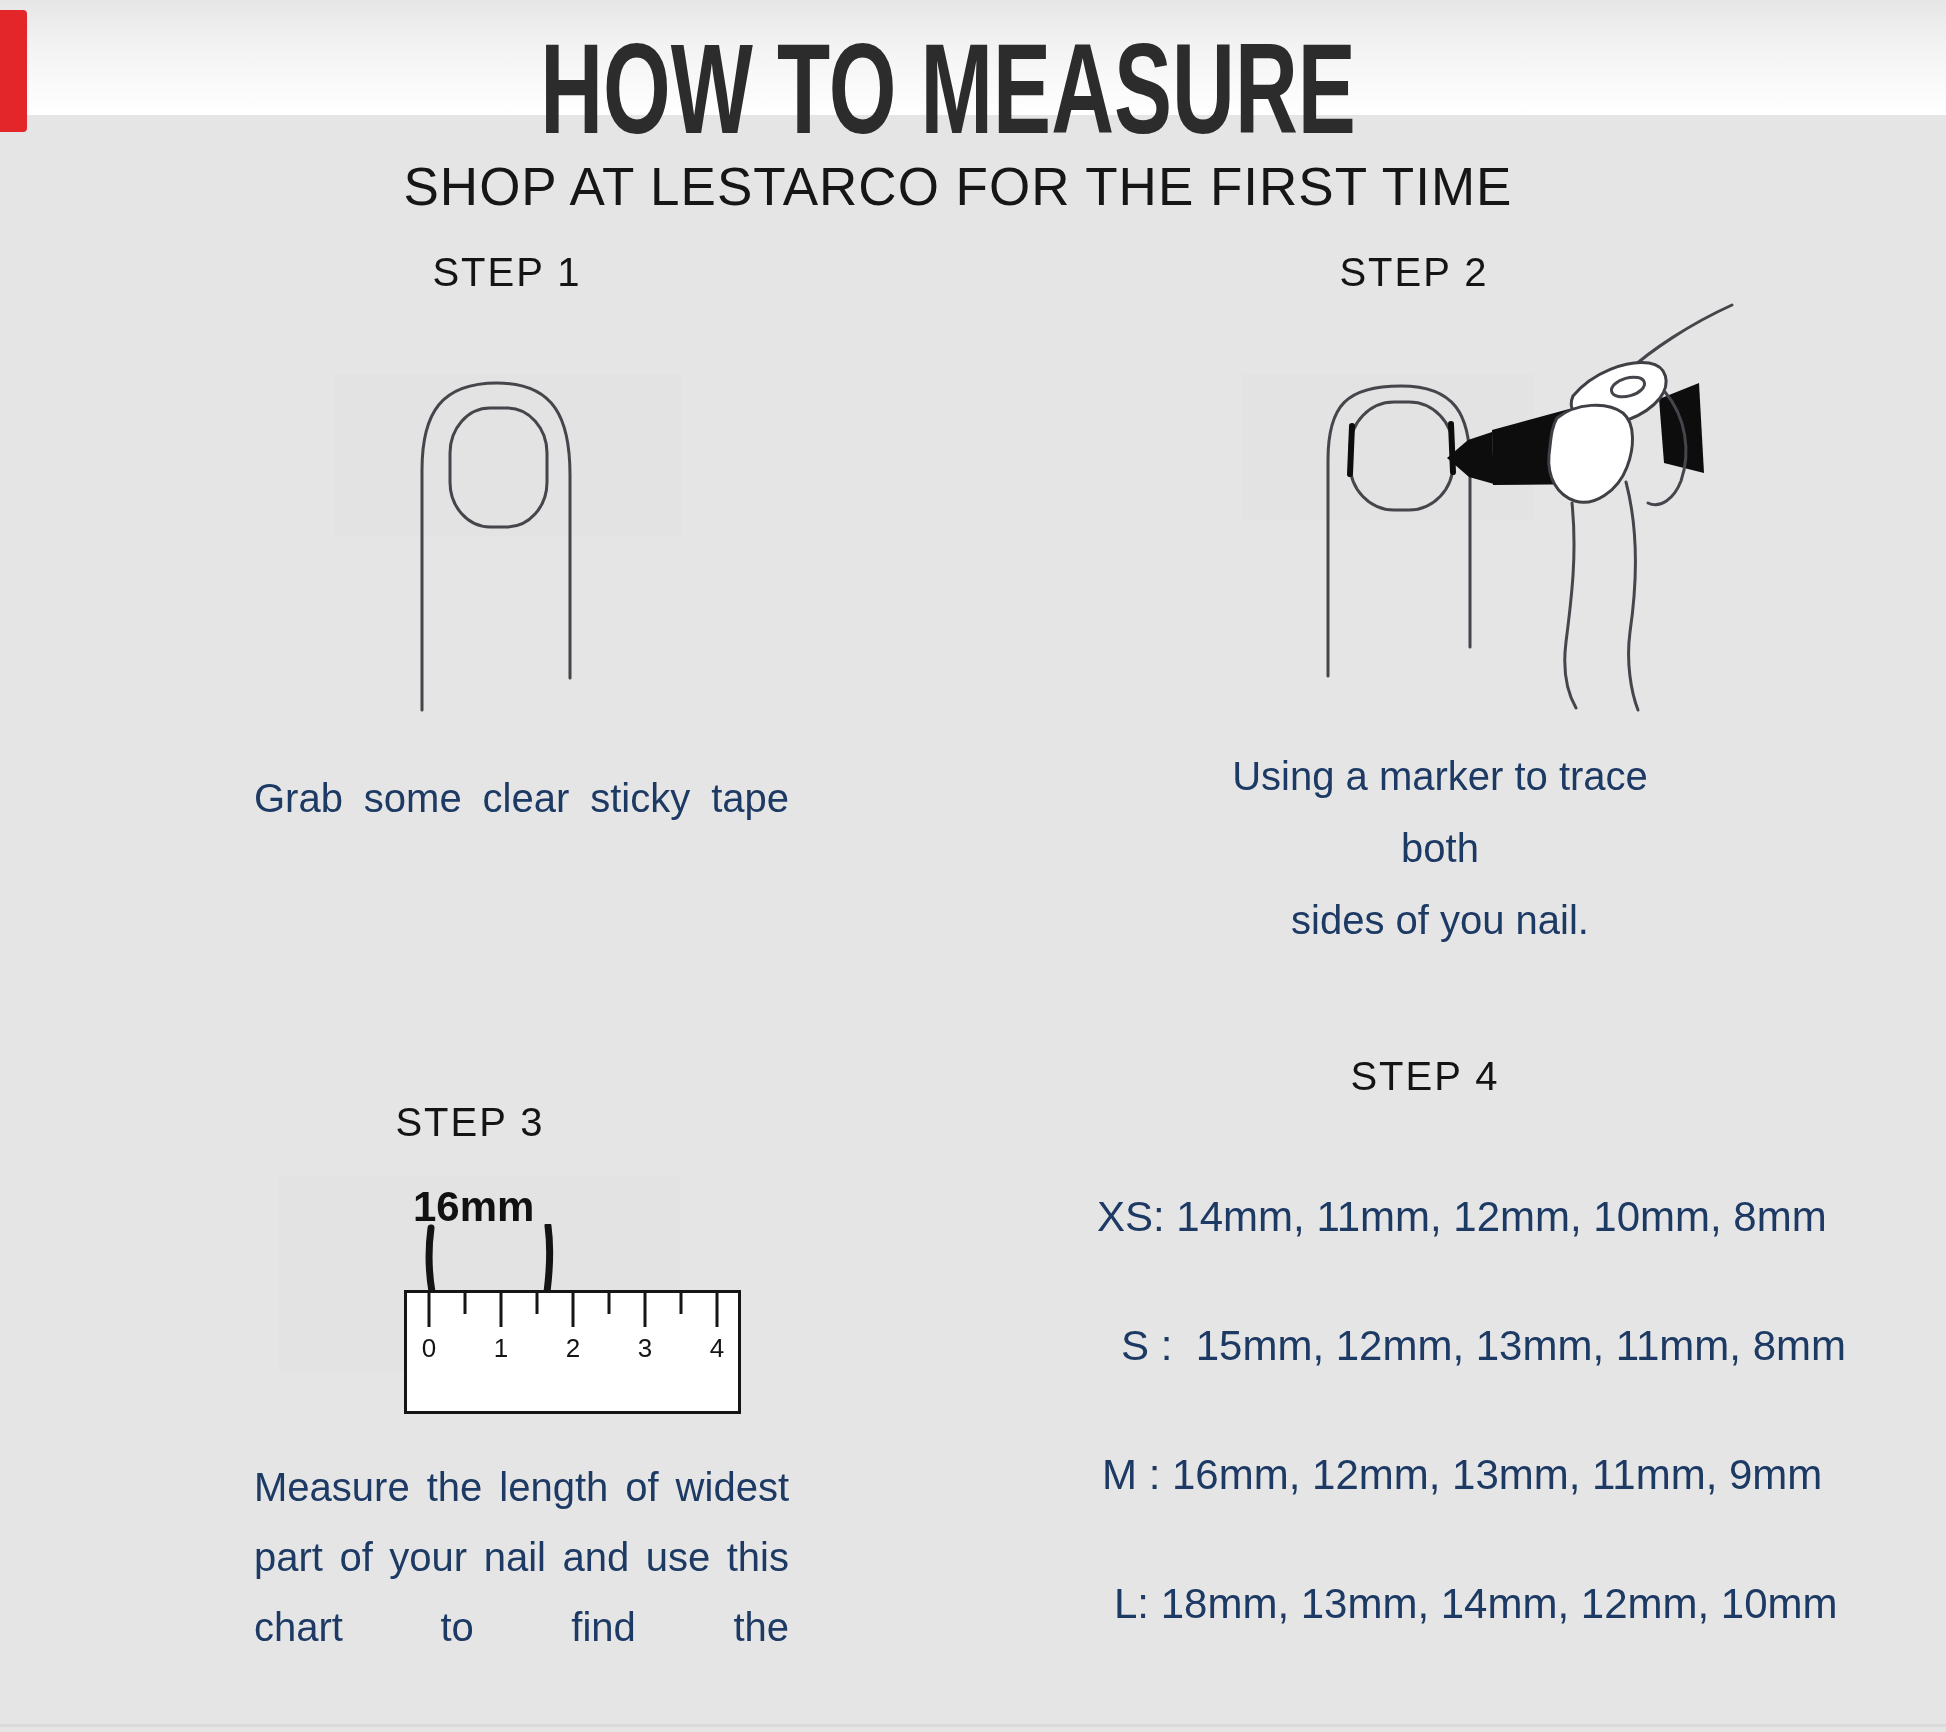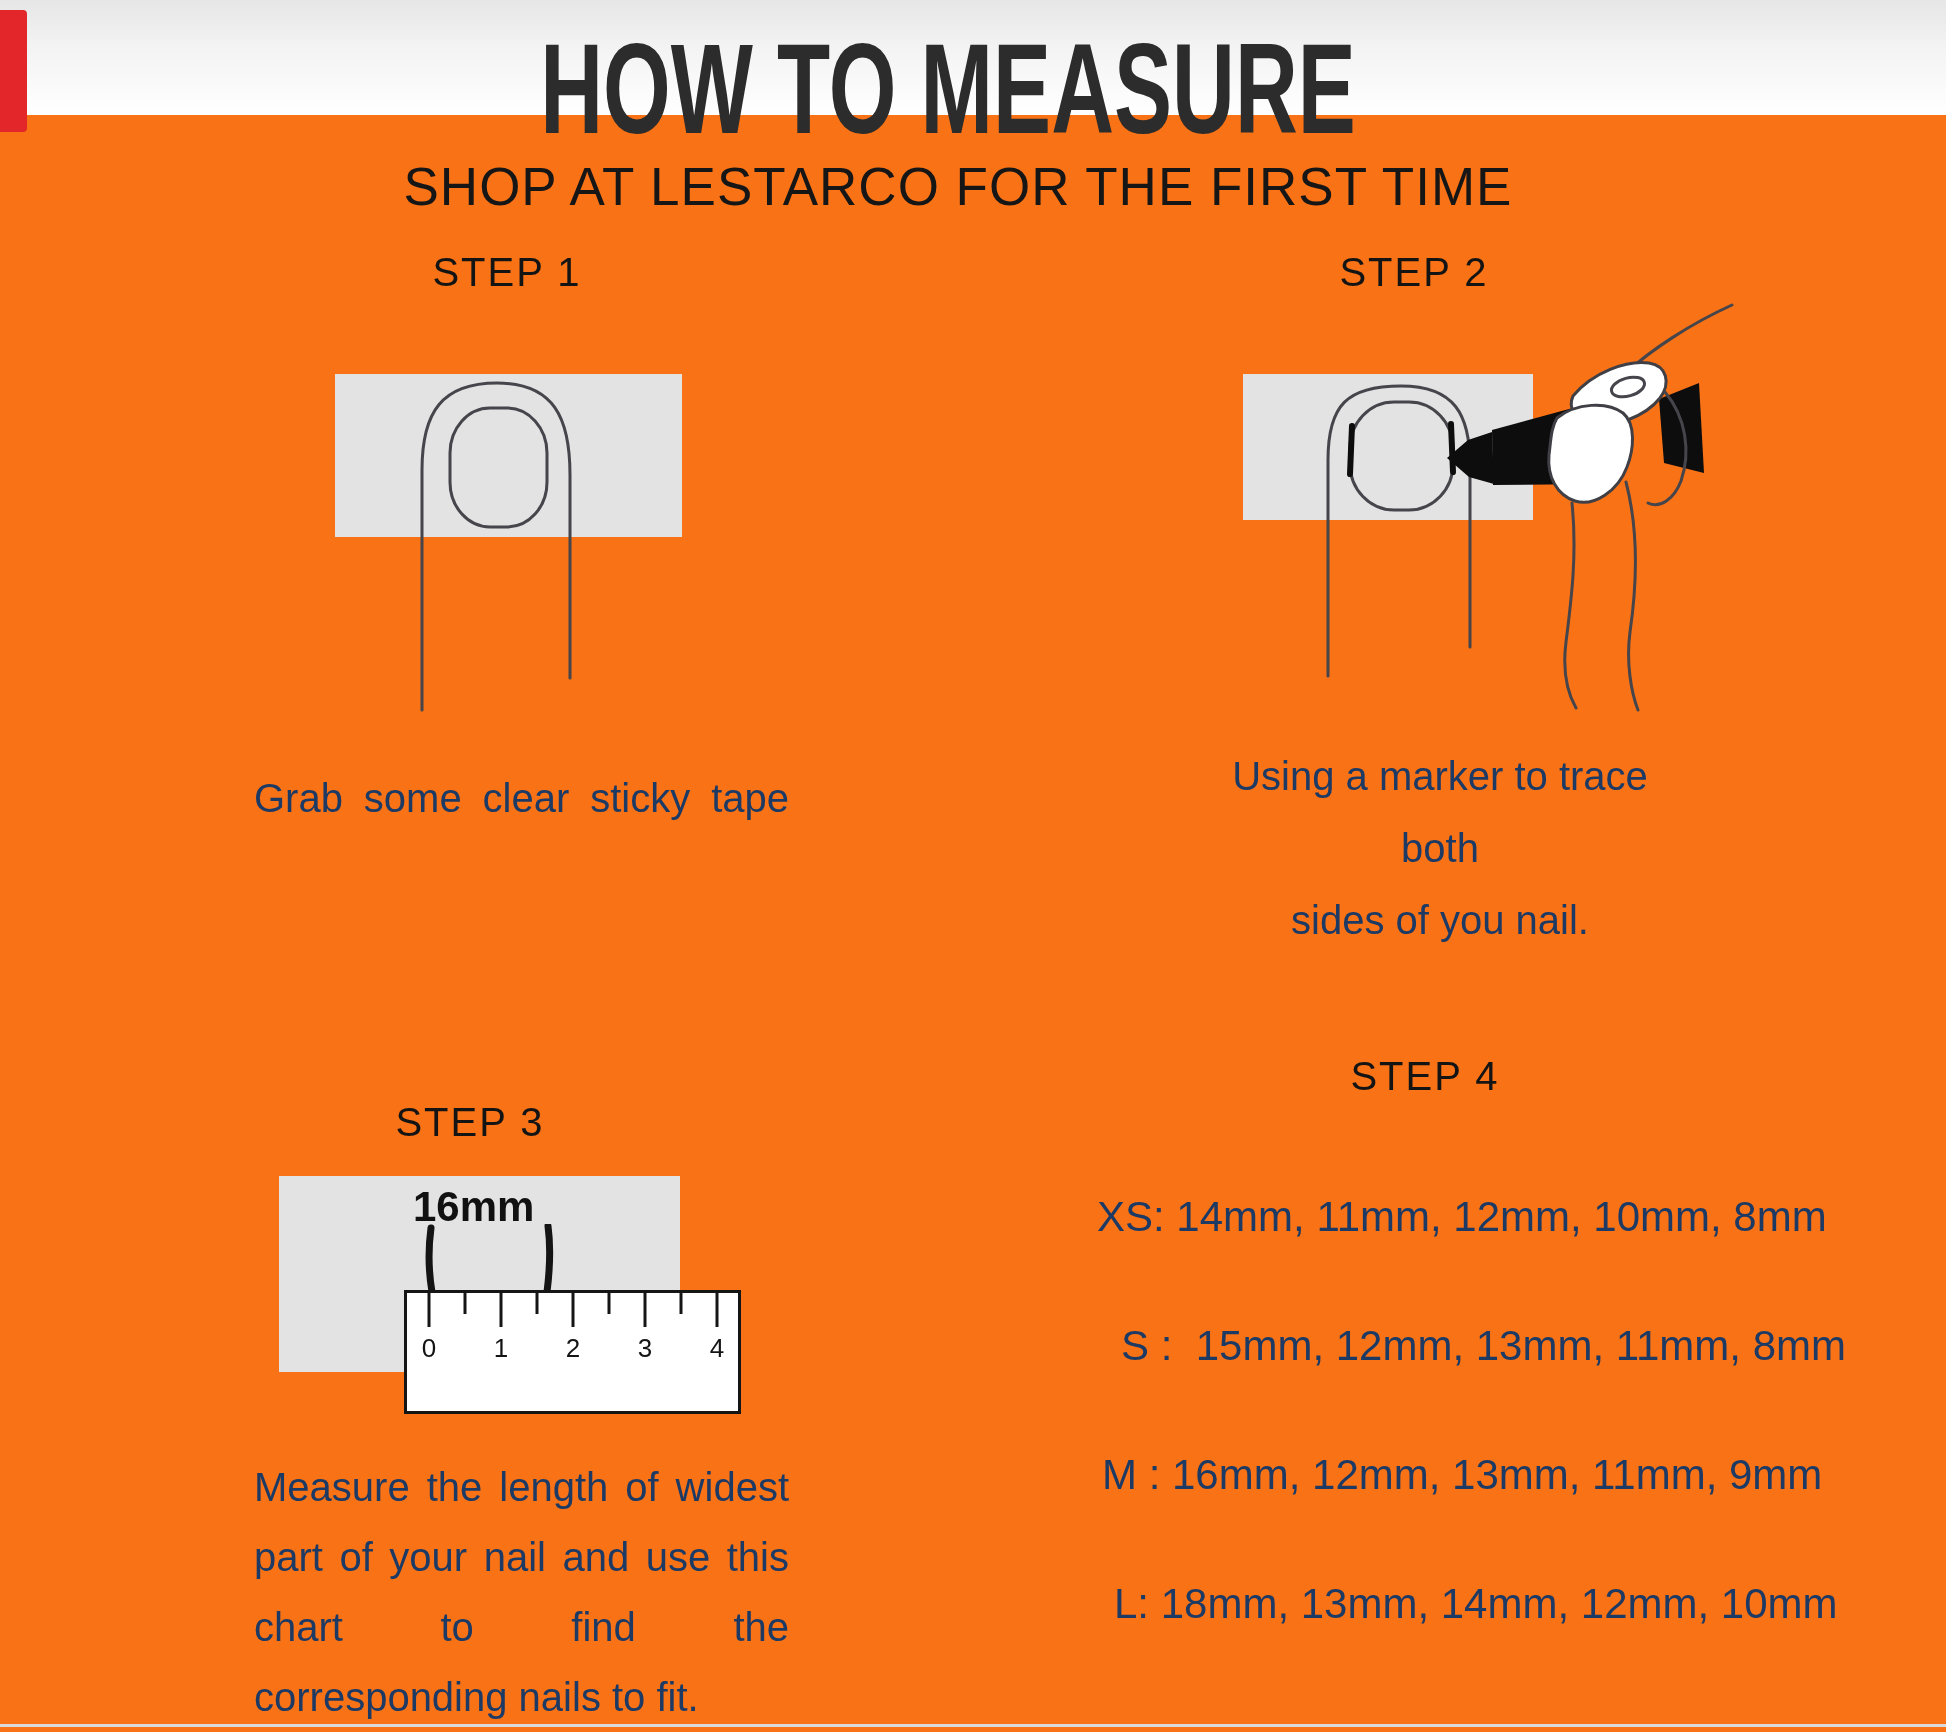--- a/index.html
+++ b/index.html
@@ -1,19 +1,19 @@
 <!DOCTYPE html>
 <html><head>
 <meta charset="utf-8">
 <title>How To Measure</title>
 <style>
   html,body{margin:0;padding:0;background:#ffffff;}
   .canvas{
     position:relative;width:1946px;height:1732px;overflow:hidden;
-    background:#f97316;font-family:"Liberation Sans",sans-serif;
+    background:#e5e5e5;font-family:"Liberation Sans",sans-serif;
   }
   .top-fade{position:absolute;left:0;top:0;width:1946px;height:115px;
     background:linear-gradient(180deg,#e6e6e6 0%,#f3f3f3 40%,#ffffff 100%);}
   .bottom-line{position:absolute;left:0;top:1724px;width:1946px;height:3px;background:#dadada;}
   .red-bar{position:absolute;left:0;top:10px;width:27px;height:122px;background:#e2262a;
     border-radius:0 4px 4px 0;}
   .title{position:absolute;left:0;top:22px;width:1946px;text-align:center;
     font-size:128px;font-weight:700;color:#2c2c2c;line-height:1.05;
     transform:translateX(-25px) scaleX(0.68);transform-origin:center top;white-space:nowrap;}
   .subtitle{position:absolute;left:0;top:156px;width:1946px;text-align:center;
@@ -125,21 +125,20 @@
     <span class="ruler-num" style="left:74px;">1</span>
     <span class="ruler-num" style="left:146px;">2</span>
     <span class="ruler-num" style="left:218px;">3</span>
     <span class="ruler-num" style="left:290px;">4</span>
   </div>
 
   <div class="caption" id="step3-caption">
     <span class="cap-line jline">Measure the length of widest</span>
     <span class="cap-line jline">part of your nail and use this</span>
     <span class="cap-line jline">chart to find the</span>
-    <span class="cap-line">corresponding nails to fit.</span>
   </div>
 
   <div class="size-rows">
     <span class="size-row">XS: 14mm, 11mm, 12mm, 10mm, 8mm</span>
     <span class="size-row">S :  15mm, 12mm, 13mm, 11mm, 8mm</span>
     <span class="size-row">M : 16mm, 12mm, 13mm, 11mm, 9mm</span>
     <span class="size-row">L: 18mm, 13mm, 14mm, 12mm, 10mm</span>
   </div>
 
   <div class="bottom-line"></div>

